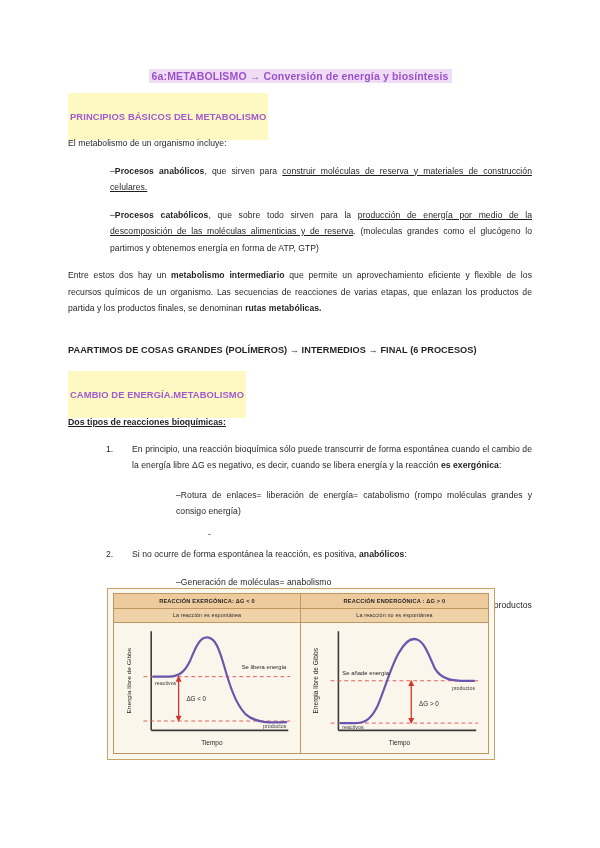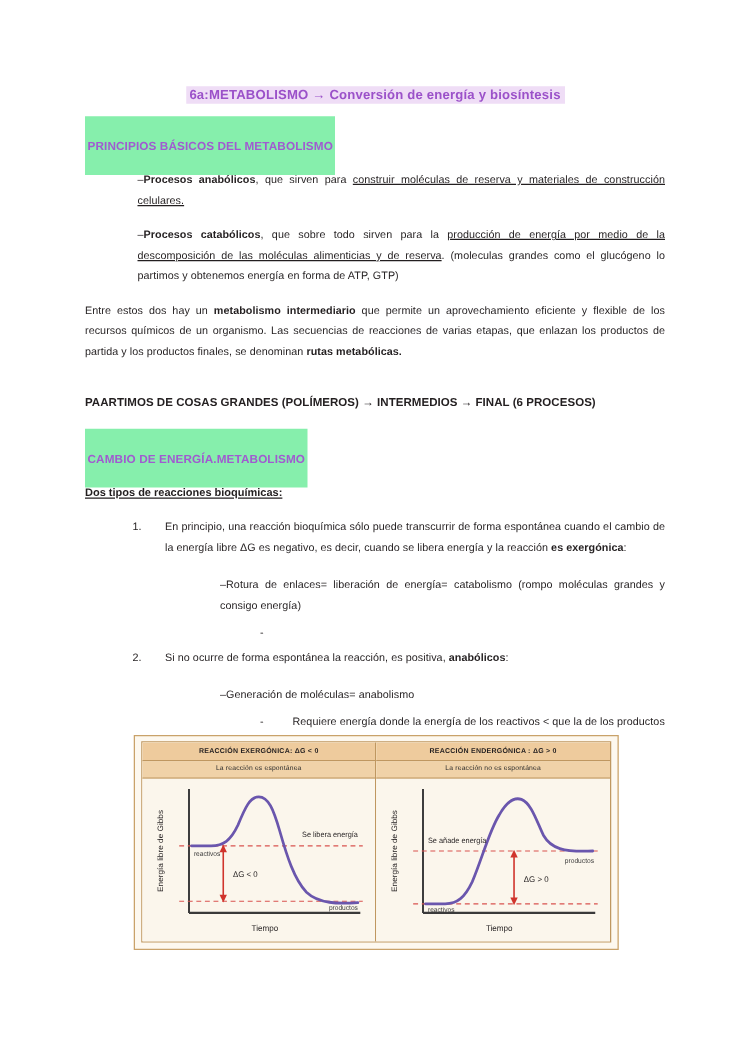--- a/index.html
+++ b/index.html
@@ -35,21 +35,21 @@
   
   .h-sec{
     margin-top:26px;
     font-size:9.4px;
     font-weight:700;
     line-height:14px;
     letter-spacing:.1px;
   }
   .h-sec .hl{
     color:#a05bd0;
-    background:#86efac;
+    background:#fef9c3;
     padding:18px 2px;
   }
 
   
   p{margin:0;}
   .para{
     font-size:8.6px;
     line-height:16.5px;
     margin-top:11px;
     text-align:justify;
@@ -148,20 +148,21 @@
   <div class="doc">
 
     <div class="doc-title">
       <span class="hl">6a:METABOLISMO → Conversión de energía y biosíntesis</span>
     </div>
 
     <div class="h-sec">
       <span class="hl">PRINCIPIOS BÁSICOS DEL METABOLISMO</span>
     </div>
 
+    <p class="para nojust">El metabolismo de un organismo incluye:</p>
 
     <p class="para indent1">
       <span>–</span><span class="bold">Procesos anabólicos</span><span>, que sirven para </span><span class="ul">construir moléculas de reserva y materiales de construcción celulares.</span>
     </p>
 
     <p class="para indent1">
       <span>–</span><span class="bold">Procesos catabólicos</span><span>, que sobre todo sirven para la </span><span class="ul">producción de energía por medio de la descomposición de las moléculas alimenticias y de reserva</span><span>. (moleculas grandes como el glucógeno lo partimos y obtenemos energía en forma de ATP, GTP)</span>
     </p>
 
     <p class="para">

